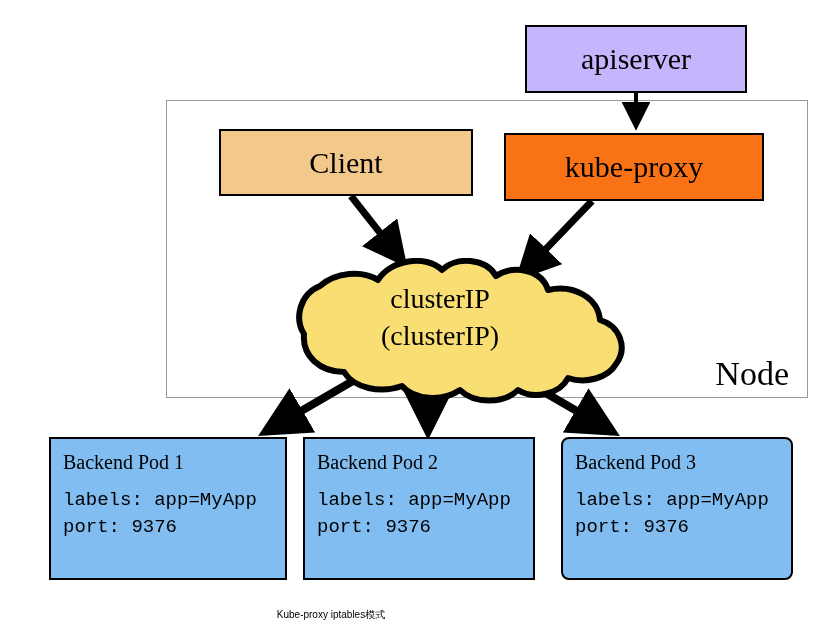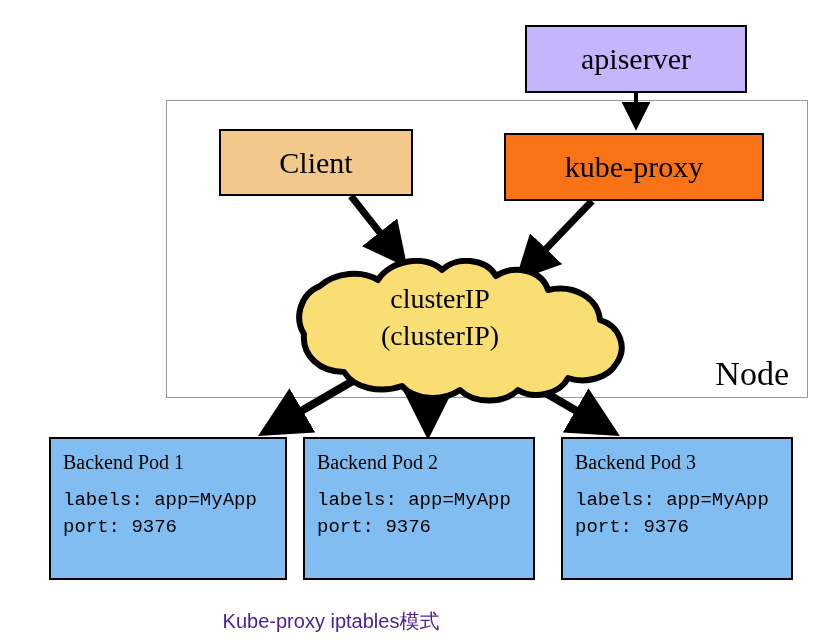--- a/index.html
+++ b/index.html
@@ -28,21 +28,21 @@
     left: 525px;
     top: 25px;
     width: 222px;
     height: 68px;
     background: #c4b5fd;
     font-size: 30px;
   }
   #client-box {
     left: 219px;
     top: 129px;
-    width: 194px;
+    width: 254px;
     height: 67px;
     background: #f2c98a;
     font-size: 30px;
   }
   #kubeproxy-box {
     left: 504px;
     top: 133px;
     width: 260px;
     height: 68px;
     background: #f97316;
@@ -68,21 +68,21 @@
   }
   .pod {
     position: absolute;
     box-sizing: border-box;
     border: 2px solid #000000;
     background: #81bdf0;
     padding: 6px 10px 8px 12px;
   }
   #pod-1 { left: 49px;  top: 437px; width: 238px; height: 143px; }
   #pod-2 { left: 303px; top: 437px; width: 232px; height: 143px; }
-  #pod-3 { left: 561px; top: 437px; width: 232px; height: 143px; }
+  #pod-3 { left: 561px; top: 437px; width: 232px; height: 143px; border-radius: 8px; }
   .pod-title {
     font-size: 20px;
     line-height: 34px;
     color: #000000;
     white-space: nowrap;
   }
   .pod-line {
     font-size: 19px;
     line-height: 27px;
     color: #000000;
@@ -118,22 +118,22 @@
     height: 642px;
     pointer-events: none;
   }
   #caption {
     position: absolute;
     left: 0;
     top: 608px;
     width: 662px;
     text-align: center;
     font-family: "Liberation Sans", "DejaVu Sans", sans-serif;
-    font-size: 20px;
-    color: #4c1d95;
+    font-size: 10px;
+    color: #000000;
   }
 </style>
 </head>
 <body>
 
 <div id="canvas">
 
   <div id="node-container">
     <span id="node-label">Node</span>
   </div>

